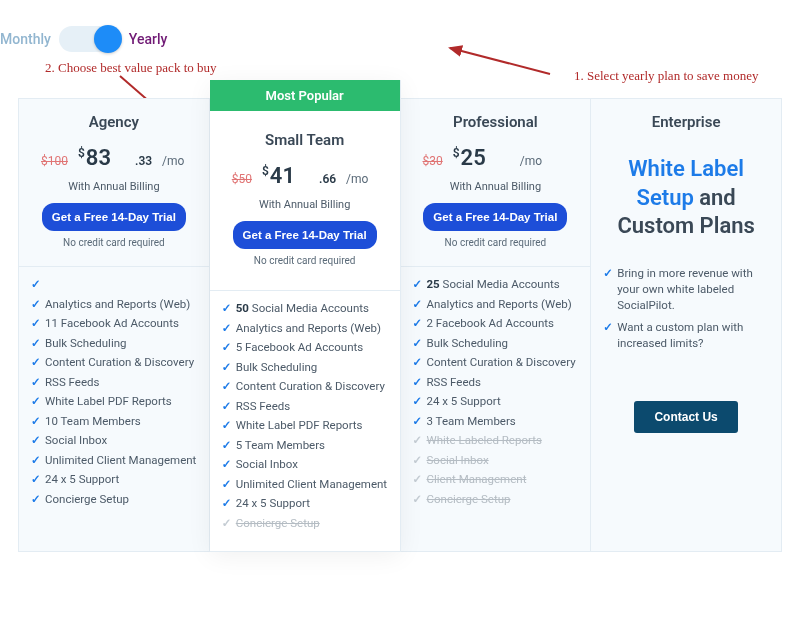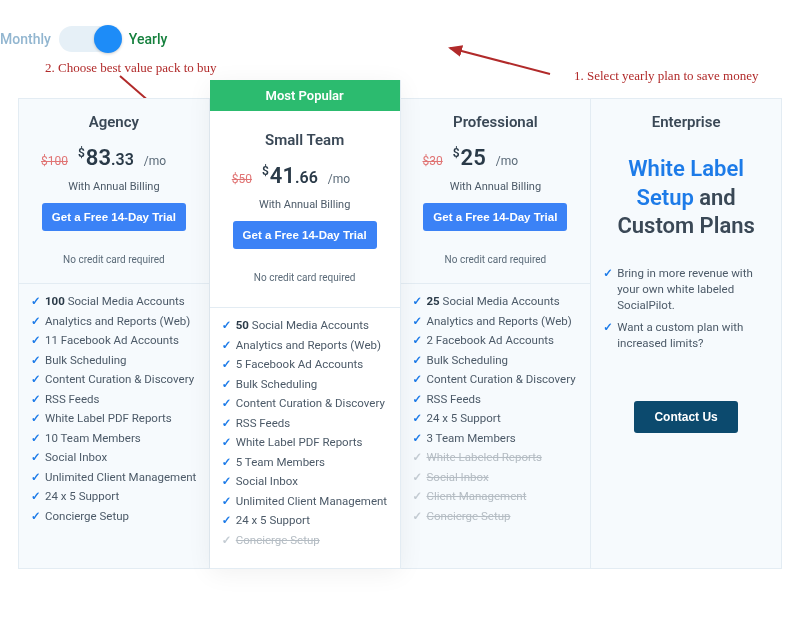--- a/index.html
+++ b/index.html
@@ -15,21 +15,21 @@
   }
   .toggle-row {
     display: flex;
     align-items: center;
     justify-content: flex-start;
     gap: 8px;
     padding-top: 26px;
   }
   .toggle-label { font-size: 14px; font-weight: 500; }
   .toggle-label.monthly { color: #92b6d0; }
-  .toggle-label.yearly  { color: #15803d; }
+  .toggle-label.yearly  { color: #701a75; }
   .switch {
     width: 62px; height: 26px;
     background: #e6f0f7;
     border-radius: 26px;
     position: relative;
     cursor: pointer;
   }
   .switch .knob {
     position: absolute; top: -1px; right: -1px;
     width: 28px; height: 28px;
@@ -100,30 +100,30 @@
     color: #e07474;
     font-size: 12px;
     text-decoration: line-through;
   }
   .price {
     color: #2a3a48;
     font-size: 22px;
     font-weight: 600;
   }
   .price sup { font-size: 12px; vertical-align: super; margin-right:1px;}
-  .price .cents { font-size: 16px; }
+  .price .cents { font-size: 12px; margin-left: 24px; }
   .per { font-size: 12px; color: #5a6a78; }
   .billnote { font-size: 11px; color: #4c5a68; margin-bottom: 10px; }
   .cta {
     display: block;
-    margin: 0 auto 23px auto;
-    background: #3b82f6;
+    margin: 0 auto 6px auto;
+    background: #1d4ed8;
     color: #fff;
     border: none;
-    border-radius: 3px;
+    border-radius: 12px;
     font-size: 11.5px;
     font-weight: 600;
     padding: 8px 10px;
     cursor: pointer;
     white-space: nowrap;
   }
   .nocard { font-size: 10px; color: #5a6a78; margin-bottom: 8px; }
   .feat {
     list-style: none;
     margin: 0;
@@ -218,21 +218,20 @@
         <span class="price"><sup>$</sup><span>83</span><span class="cents">.33</span></span>
         <span class="per">/mo</span>
       </div>
       <div class="billnote">With Annual Billing</div>
       <button class="cta">Get a Free 14-Day Trial</button>
       <div class="nocard">No credit card required</div>
     </div>
     <ul class="feat">
         <li>
           <span class="chk">✓</span>
-          <span class="txt"><b>100</b> Social Media Accounts</span>
         </li>
         <li>
           <span class="chk">✓</span>
           <span class="txt">Analytics and Reports (Web)</span>
         </li>
         <li>
           <span class="chk">✓</span>
           <span class="txt">11 Facebook Ad Accounts</span>
         </li>
         <li>

